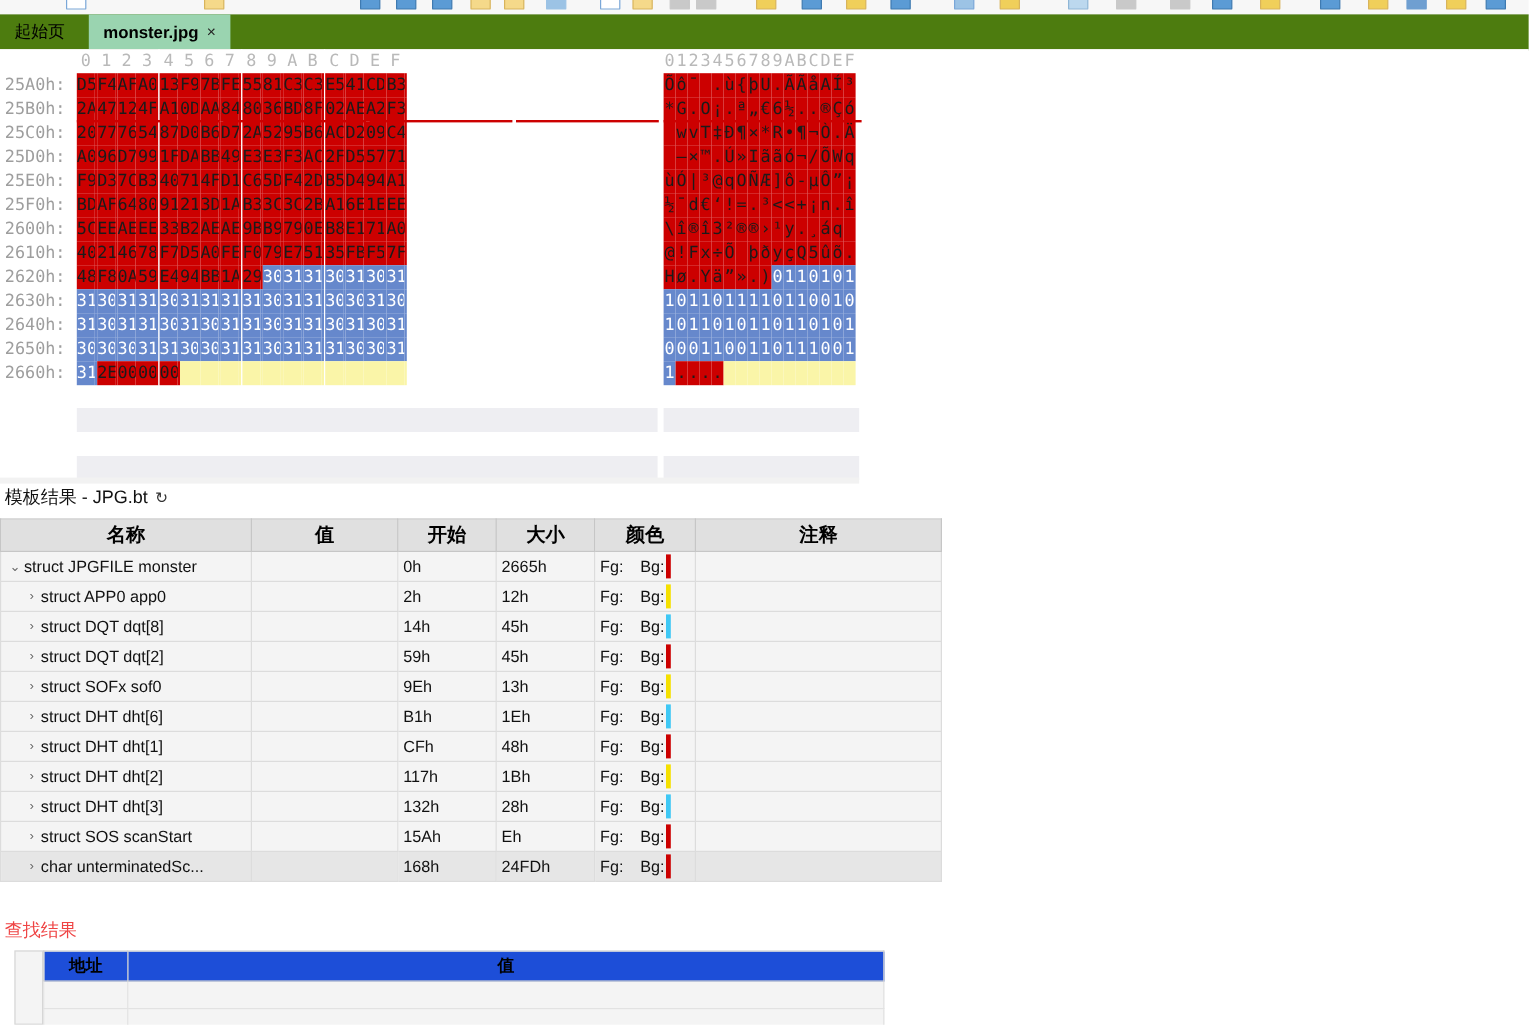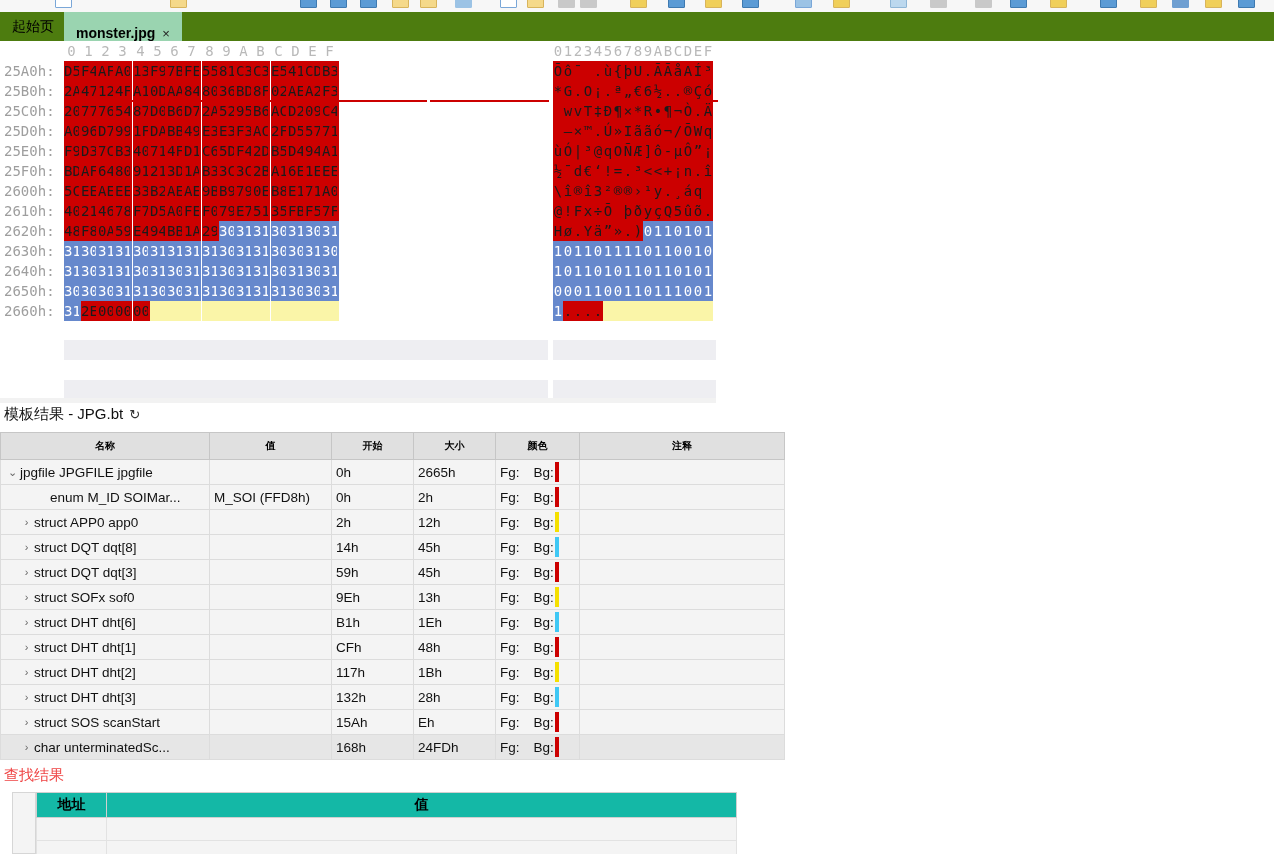--- a/index.html
+++ b/index.html
@@ -26,21 +26,21 @@
   #tabstrip{
     position:absolute;left:0;top:12px;width:1274px;height:29px;
     background:#4d7c0f;border-bottom:1px solid #d8d8d8;
   }
   .tab{
     position:absolute;top:0;height:29px;display:flex;align-items:center;
     padding:0 12px;box-sizing:border-box;font-size:14px;color:#000;
     white-space:nowrap;
   }
   .tab.inactive{left:0;}
-  .tab.active{left:64px;background:#9ad4b0;font-weight:bold;align-items:flex-end;}
+  .tab.active{left:74px;background:#9ad4b0;font-weight:bold;}
   .tab .closex{margin-left:7px;font-size:13px;font-weight:normal;color:#222;}
 
   
   #hexpane{
     position:absolute;left:0;top:41px;width:1274px;height:300px;
     background:#ffffff;
   }
   .hexrow{
     position:absolute;left:0;height:20px;width:760px;
     font-family:"DejaVu Sans Mono","Liberation Mono",monospace;
@@ -83,21 +83,21 @@
     white-space:nowrap;
     text-align:right;
   }
   #tmplHead .refresh{margin-left:6px;color:#333;font-size:13px;}
   #tmplTable{
     position:absolute;left:0;top:432px;width:784px;
     border-collapse:collapse;table-layout:fixed;font-size:13.5px;
   }
   #tmplTable th{
     background:#e0e0e0;border:1px solid #c6c6c6;border-top:1px solid #c6c6c6;
-    height:26px;font-weight:bold;color:#000;font-size:10px;padding:0;
+    height:26px;font-weight:bold;color:#000;font-size:16px;padding:0;
   }
   #tmplTable td{
     border:1px solid #dcdcdc;border-top:none;height:24px;padding:0 4px;
     background:#f4f4f4;color:#111;overflow:hidden;white-space:nowrap;
   }
   #tmplTable tr.last td{background:#e6e6e6;}
   .nm{display:flex;align-items:center;}
   .chev{display:inline-block;width:15px;color:#666;font-size:11px;text-align:center;flex:0 0 15px;}
   .ind1{padding-left:14px;}
   .ind2{padding-left:30px;}
@@ -112,21 +112,21 @@
   #findWrap{position:absolute;left:0;top:792px;width:736px;height:62px;}
   #findGutter{
     position:absolute;left:12px;top:0;width:24px;height:62px;
     background:#f4f4f4;border:1px solid #d6d6d6;box-sizing:border-box;
   }
   #findTable{
     position:absolute;left:36px;top:0;width:700px;
     border-collapse:collapse;table-layout:fixed;font-size:13.5px;
   }
   #findTable th{
-    background:#14b8a6;border:1px solid #d0d0d0;height:24px;font-weight:bold;
+    background:#1d4ed8;border:1px solid #d0d0d0;height:24px;font-weight:bold;
     font-size:14px;color:#000;padding:0;
   }
   #findTable td{
     background:#f4f4f4;border:1px solid #e2e2e2;border-top:none;height:22px;padding:0 4px;
   }
 </style>
 </head>
 <body>
 
 <div id="toolbar">
@@ -223,56 +223,37 @@
       <th>大小</th>
       <th>颜色</th>
       <th>注释</th>
     </tr>
   </thead>
   <tbody id="tmplBody">
       <tr>
         <td>
           <div class="nm ">
             <span class="chev">⌄</span>
-            <span>jpgfile JPGFILE jpgfile</span>
+            <span>struct JPGFILE monster</span>
           </div>
         </td>
         <td></td>
         <td>0h</td>
         <td>2665h</td>
         <td>
           <div class="fgbg">
             <span class="lb">Fg:</span>
             <span>Bg:</span>
             <span class="swatch" style="background:#cc0000"></span>
           </div>
         </td>
         <td></td>
       </tr>
       <tr>
         <td>
-          <div class="nm ind2">
-            <span class="chev"></span>
-            <span>enum M_ID SOIMar...</span>
-          </div>
-        </td>
-        <td>M_SOI (FFD8h)</td>
-        <td>0h</td>
-        <td>2h</td>
-        <td>
-          <div class="fgbg">
-            <span class="lb">Fg:</span>
-            <span>Bg:</span>
-            <span class="swatch" style="background:#cc0000"></span>
-          </div>
-        </td>
-        <td></td>
-      </tr>
-      <tr>
-        <td>
           <div class="nm ind1">
             <span class="chev">›</span>
             <span>struct APP0 app0</span>
           </div>
         </td>
         <td></td>
         <td>2h</td>
         <td>12h</td>
         <td>
           <div class="fgbg">
@@ -299,21 +280,21 @@
             <span>Bg:</span>
             <span class="swatch" style="background:#3fc8f5"></span>
           </div>
         </td>
         <td></td>
       </tr>
       <tr>
         <td>
           <div class="nm ind1">
             <span class="chev">›</span>
-            <span>struct DQT dqt[3]</span>
+            <span>struct DQT dqt[2]</span>
           </div>
         </td>
         <td></td>
         <td>59h</td>
         <td>45h</td>
         <td>
           <div class="fgbg">
             <span class="lb">Fg:</span>
             <span>Bg:</span>
             <span class="swatch" style="background:#cc0000"></span>

